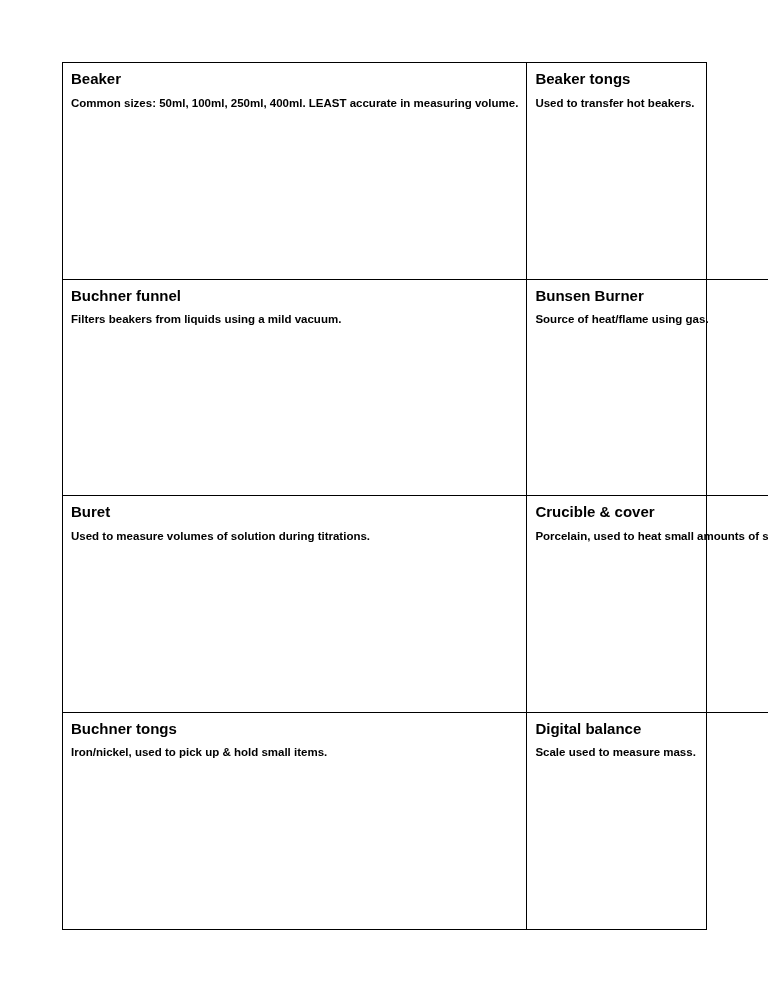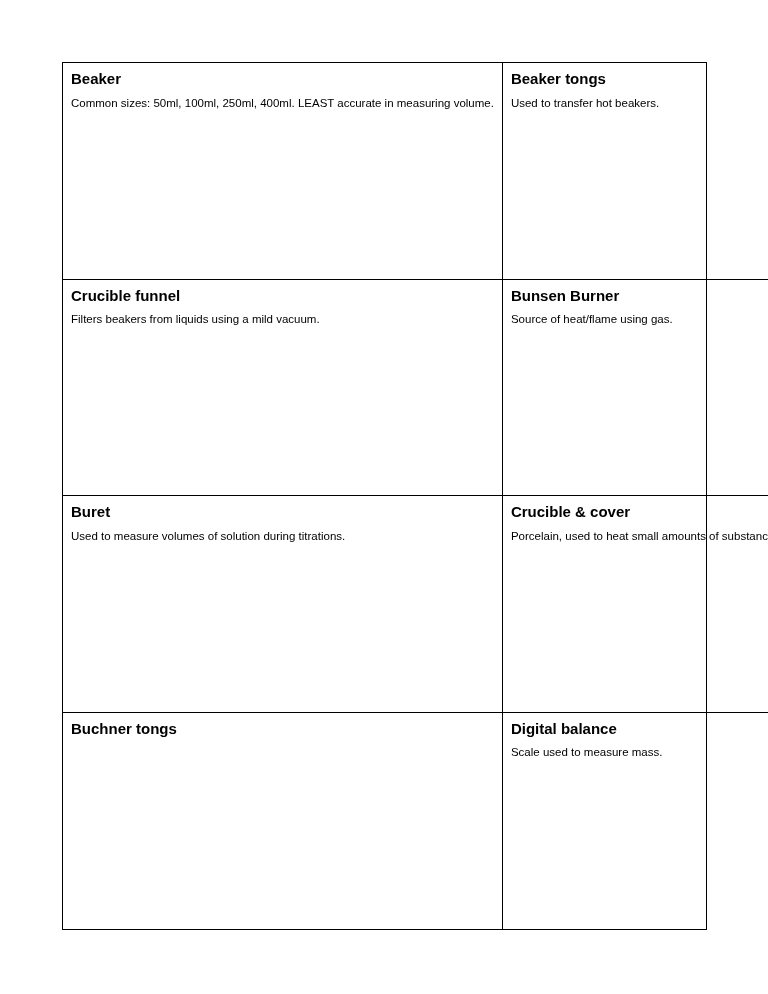--- a/index.html
+++ b/index.html
@@ -39,21 +39,21 @@
     margin: 0;
     font-size: 15px;
     font-weight: bold;
     color: #000000;
     line-height: 1.25;
     white-space: nowrap;
   }
   .cell-desc {
     margin: 7px 0 0 0;
     font-size: 11.5px;
-    font-weight: normal;
+    font-weight: bold;
     color: #000000;
     line-height: 1.3;
     white-space: nowrap;   
     overflow: visible;
   }
 </style>
 </head>
 <body>
 
 <div class="page">
@@ -62,39 +62,40 @@
     <div class="cell">
       <h2 class="cell-title">Beaker</h2>
       <p class="cell-desc">Common sizes: 50ml, 100ml, 250ml, 400ml. LEAST accurate in measuring volume.</p>
     </div>
     <div class="cell">
       <h2 class="cell-title">Beaker tongs</h2>
       <p class="cell-desc">Used to transfer hot beakers.</p>
     </div>
 
     <div class="cell">
-      <h2 class="cell-title">Crucible funnel</h2>
+      <h2 class="cell-title">Buchner funnel</h2>
       <p class="cell-desc">Filters beakers from liquids using a mild vacuum.</p>
     </div>
     <div class="cell">
       <h2 class="cell-title">Bunsen Burner</h2>
       <p class="cell-desc">Source of heat/flame using gas.</p>
     </div>
 
     <div class="cell">
       <h2 class="cell-title">Buret</h2>
       <p class="cell-desc">Used to measure volumes of solution during titrations.</p>
     </div>
     <div class="cell">
       <h2 class="cell-title">Crucible &amp; cover</h2>
       <p class="cell-desc">Porcelain, used to heat small amounts of substances at high temperature.</p>
     </div>
 
     <div class="cell">
       <h2 class="cell-title">Buchner tongs</h2>
+      <p class="cell-desc">Iron/nickel, used to pick up &amp; hold small items.</p>
     </div>
     <div class="cell">
       <h2 class="cell-title">Digital balance</h2>
       <p class="cell-desc">Scale used to measure mass.</p>
     </div>
 
   </div>
 </div>
 
 </body></html>

